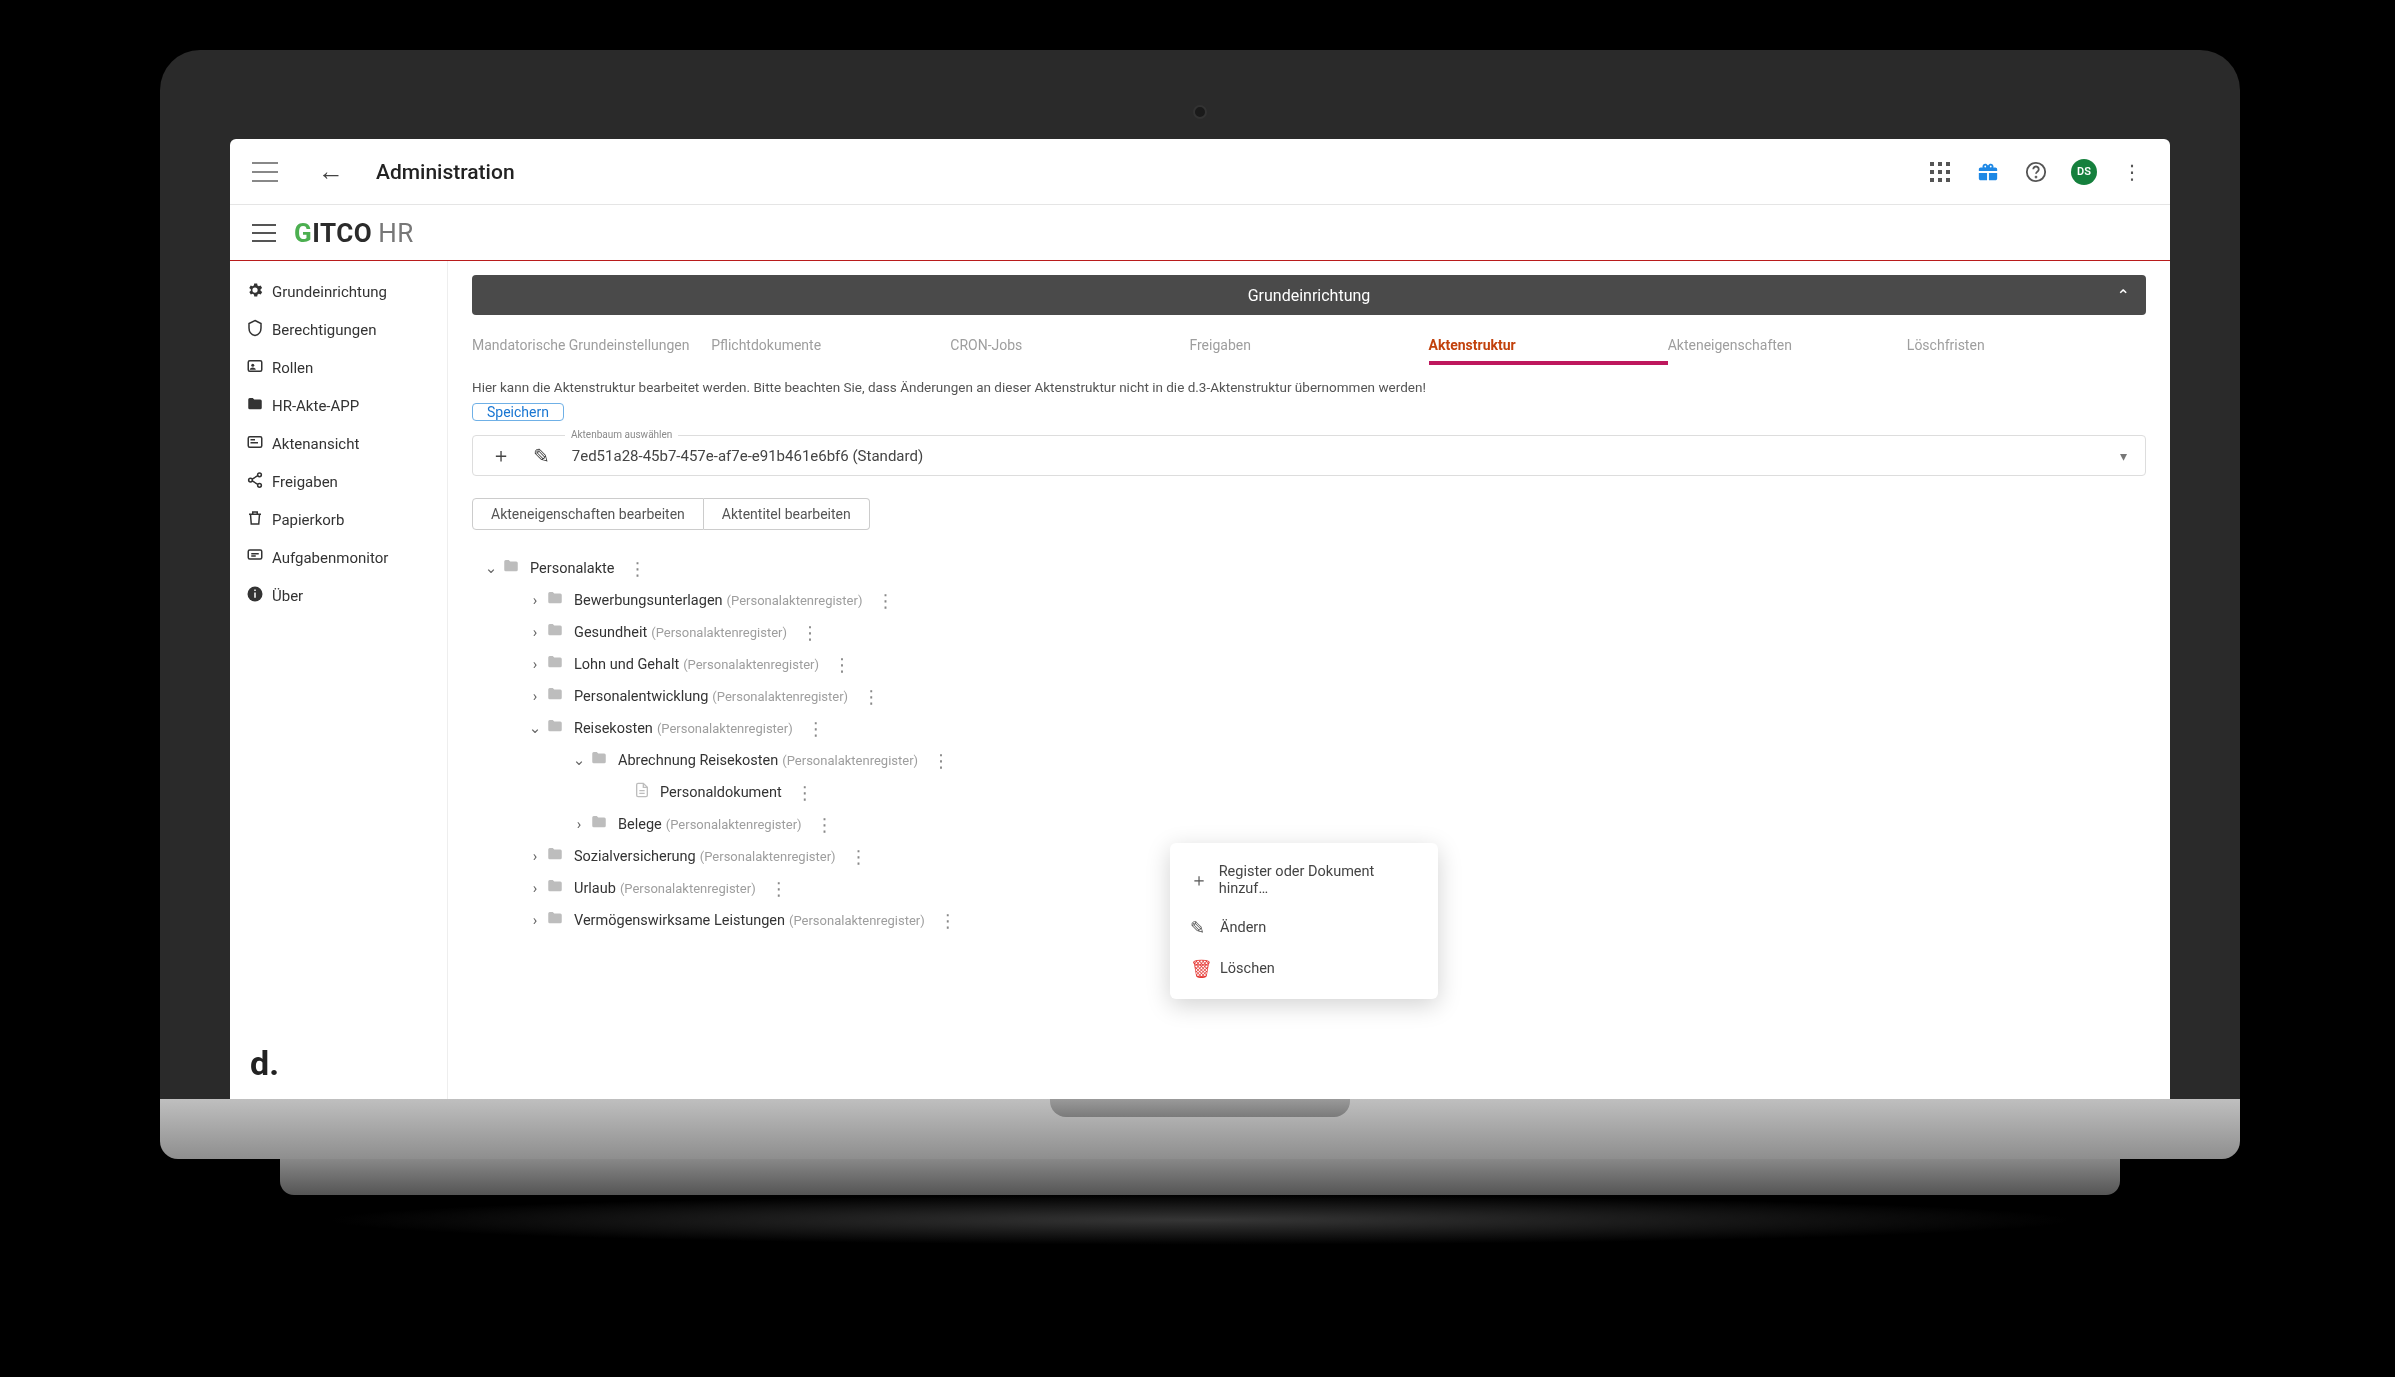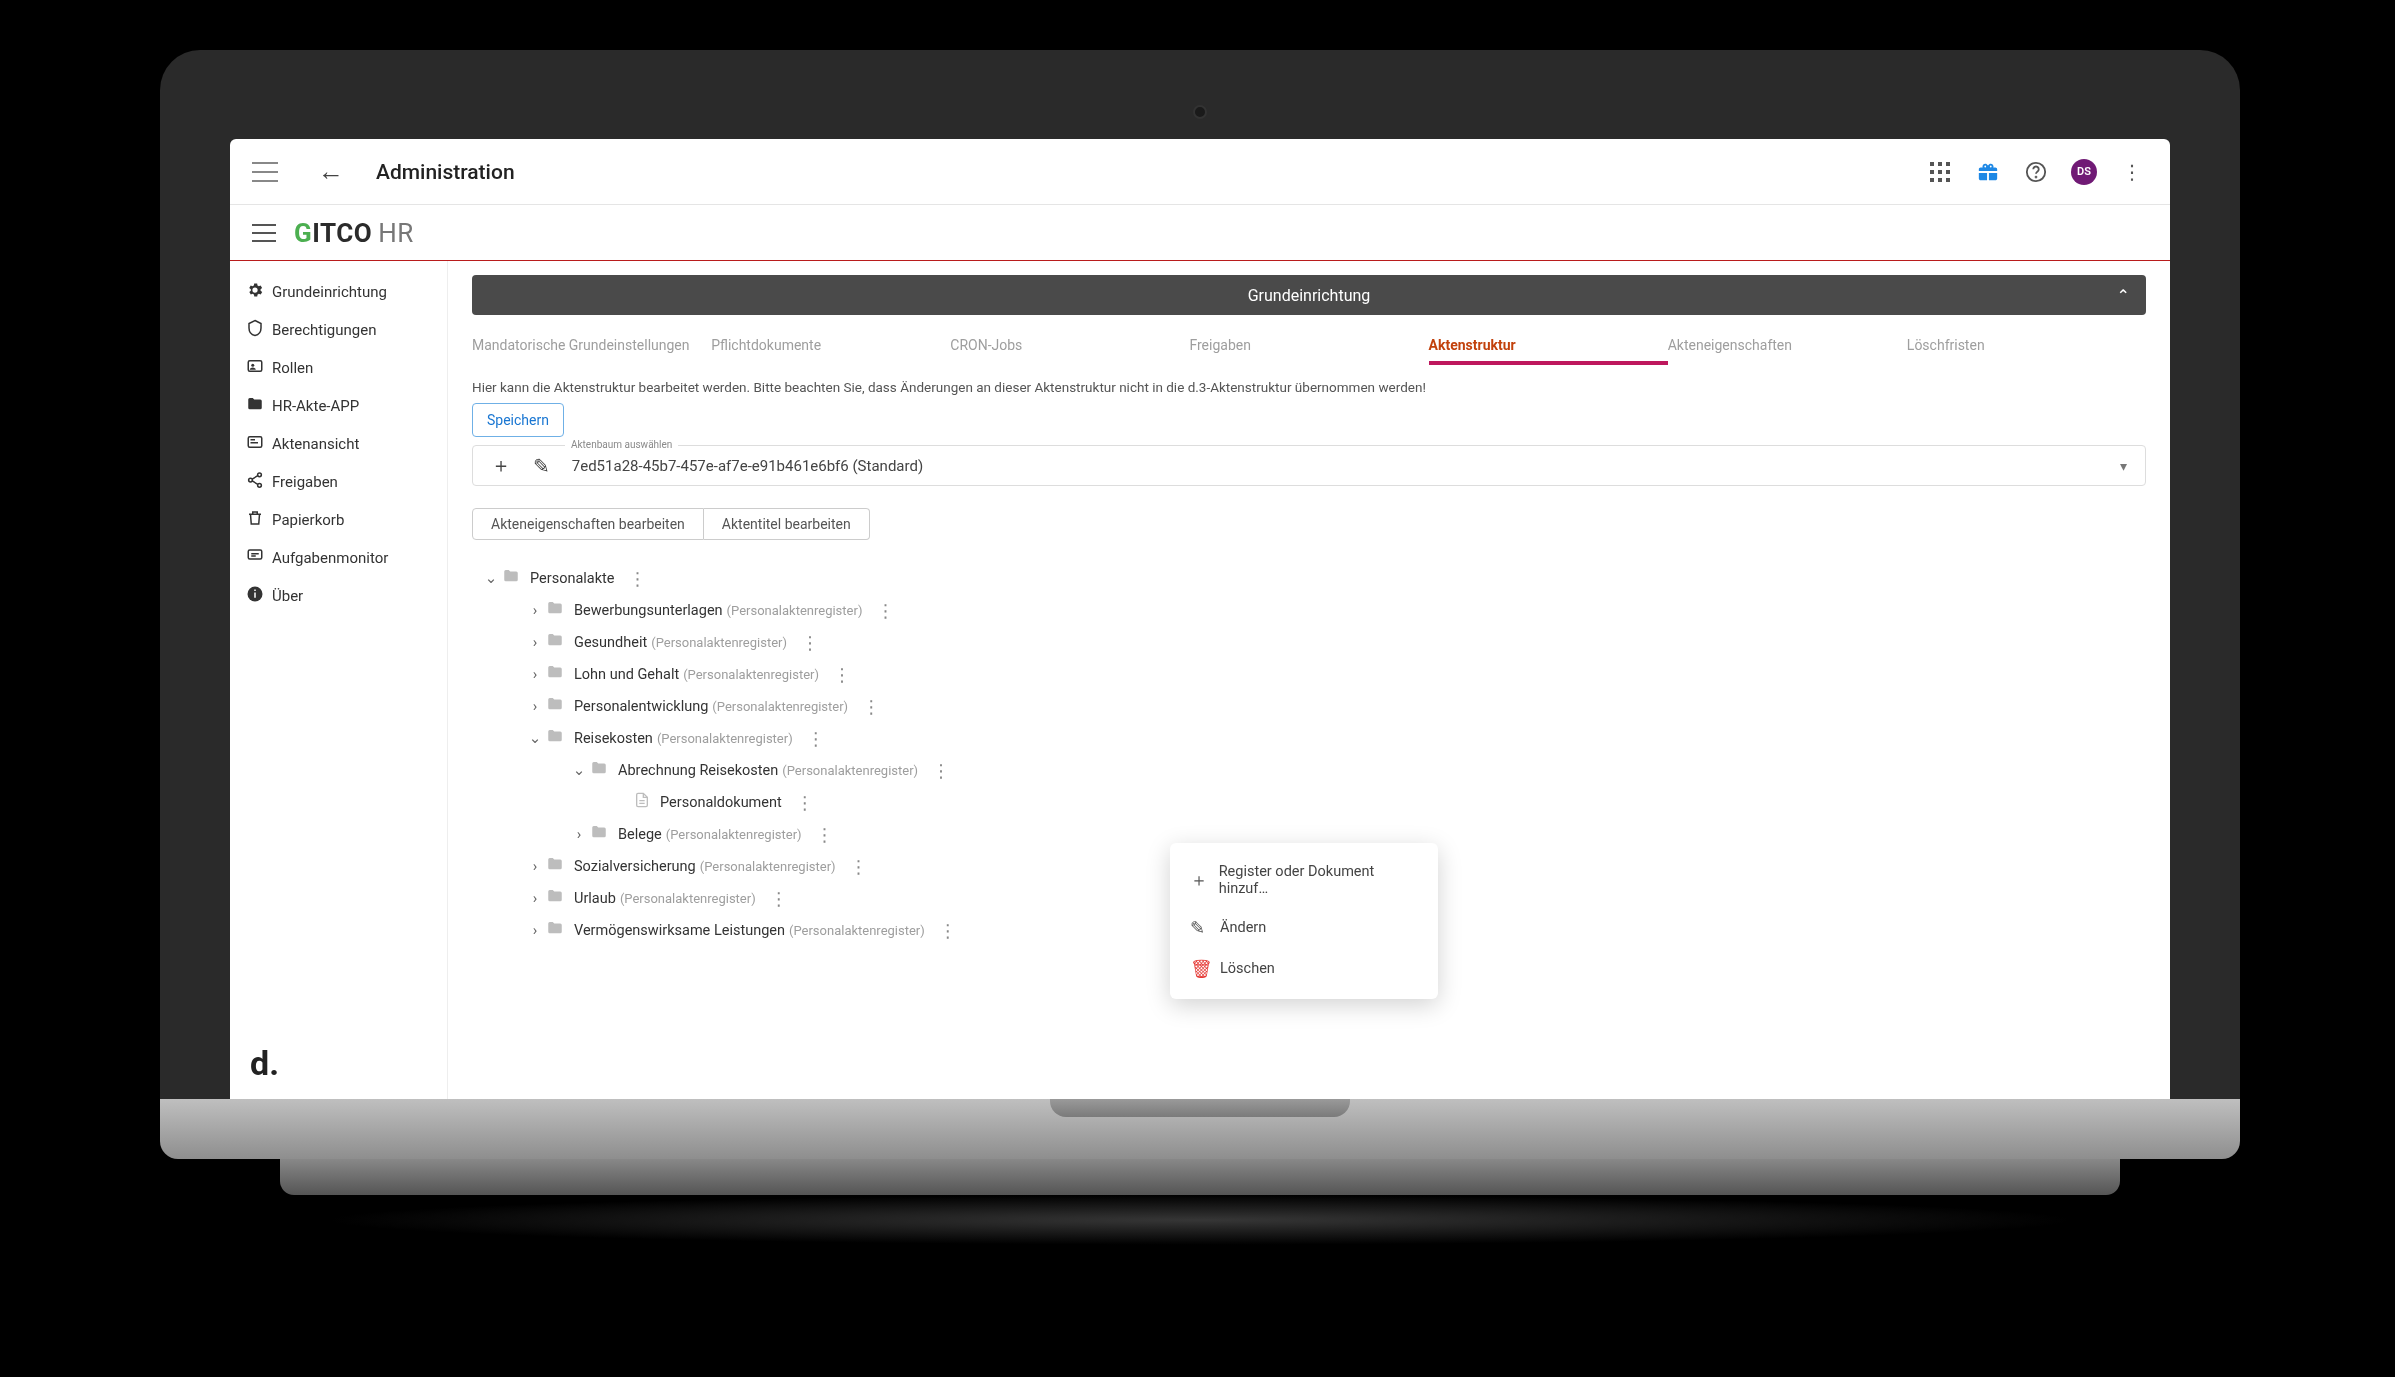--- a/index.html
+++ b/index.html
@@ -18,21 +18,21 @@
 
   
   .topbar{height:66px;display:flex;align-items:center;border-bottom:1px solid #e5e5e5;padding:0 22px}
   .ham{width:26px;height:20px;display:flex;flex-direction:column;justify-content:space-between;margin-right:40px}
   .ham span{height:2px;background:#888;display:block}
   .back-arrow{font-size:26px;color:#444;margin-right:32px;cursor:pointer}
   .app-title{font-size:21px;font-weight:500;color:#222}
   .spacer{flex:1}
   .tb-icon{width:32px;height:32px;display:flex;align-items:center;justify-content:center;color:#555;font-size:20px;margin-left:16px;cursor:pointer}
   .gift{color:#1e88e5}
-  .avatar{width:26px;height:26px;border-radius:50%;background:#701a75;color:#fff;font-size:11px;font-weight:600;display:flex;align-items:center;justify-content:center}
+  .avatar{width:26px;height:26px;border-radius:50%;background:#15803d;color:#fff;font-size:11px;font-weight:600;display:flex;align-items:center;justify-content:center}
 
   
   .brand-row{height:56px;display:flex;align-items:center;padding:0 22px;border-bottom:1px solid #b91c1c}
   .brand-ham{width:24px;height:18px;display:flex;flex-direction:column;justify-content:space-between;margin-right:18px}
   .brand-ham span{height:2px;background:#555;display:block}
   .brand{font-size:26px;font-weight:700;letter-spacing:.5px}
   .brand .g{color:#4caf50}.brand .i{color:#2b2b2b}.brand .hr{color:#777;font-weight:400;margin-left:6px}
 
   
   .main{display:flex;height:838px}
@@ -45,21 +45,21 @@
   .section-bar{background:#4a4a4a;color:#fff;height:40px;border-radius:4px;display:flex;align-items:center;justify-content:center;font-size:16px;position:relative;margin-bottom:14px}
   .section-bar .chev{position:absolute;right:16px;font-size:16px}
 
   
   .tabs{display:flex;border-bottom:0;margin-bottom:14px}
   .tab{flex:1;text-align:left;padding:8px 0;font-size:14px;color:#9e9e9e;cursor:pointer}
   .tab.active{color:#c2410c;border-bottom:4px solid #be185d;font-weight:700}
 
   .help-text{font-size:13.5px;color:#555;margin-bottom:8px}
 
-  .save-btn{display:inline-block;border:1px solid #6fb0e6;color:#1976d2;padding:8px 14px;border-radius:4px;font-size:14px;cursor:pointer;margin-bottom:8px}
+  .save-btn{display:inline-block;border:1px solid #6fb0e6;color:#1976d2;padding:0 14px;border-radius:4px;font-size:14px;cursor:pointer;margin-bottom:14px}
 
   
   .selector{display:flex;align-items:center;border:1px solid #ddd;border-radius:4px;padding:6px 18px;margin-bottom:22px;position:relative}
   .selector .plus,.selector .pencil{font-size:20px;color:#444;margin-right:22px;cursor:pointer}
   .selector .label{font-size:10px;color:#8a8a8a;position:absolute;top:-7px;left:92px;background:#fff;padding:0 6px}
   .selector .value{font-size:15px;color:#444}
   .selector .dd{margin-left:auto;font-size:14px;color:#777}
 
   .chip-row{display:flex;gap:0;margin-bottom:22px}
   .chip{border:1px solid #ccc;padding:7px 18px;font-size:14px;color:#555;cursor:pointer}

